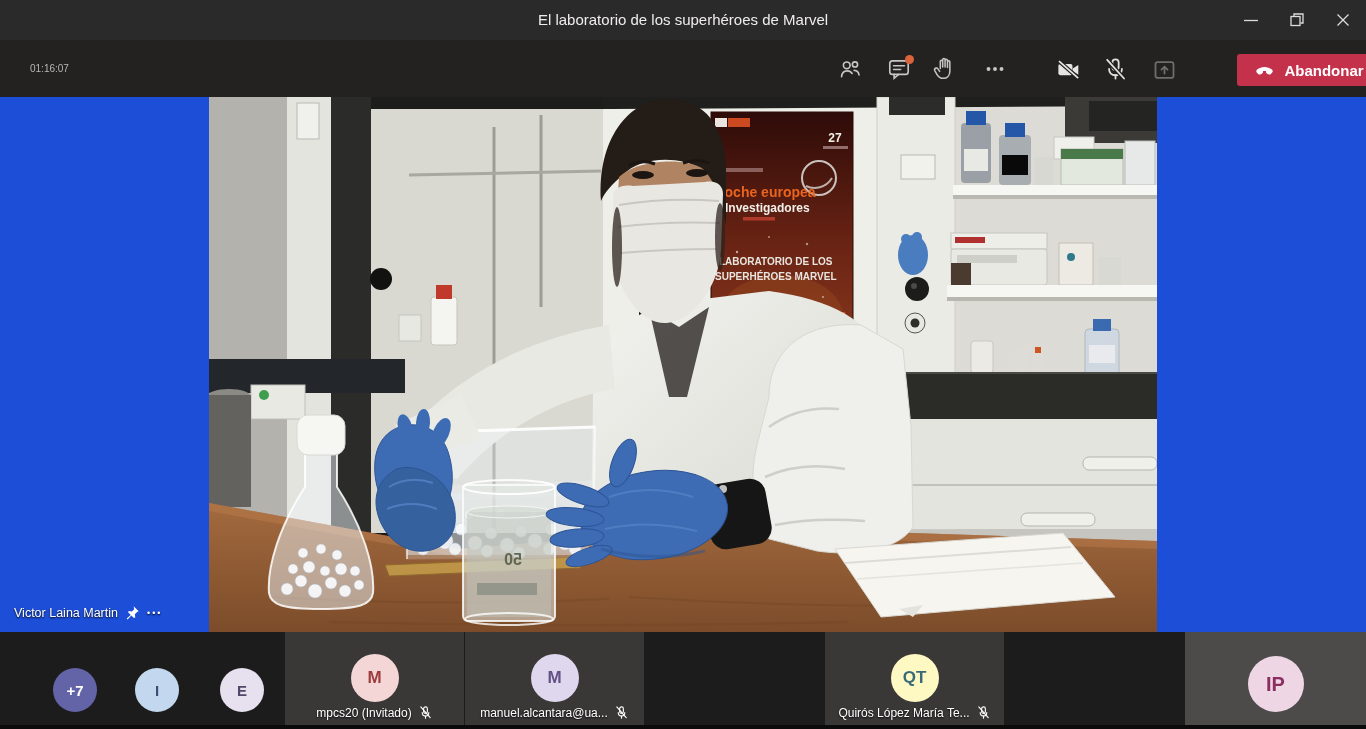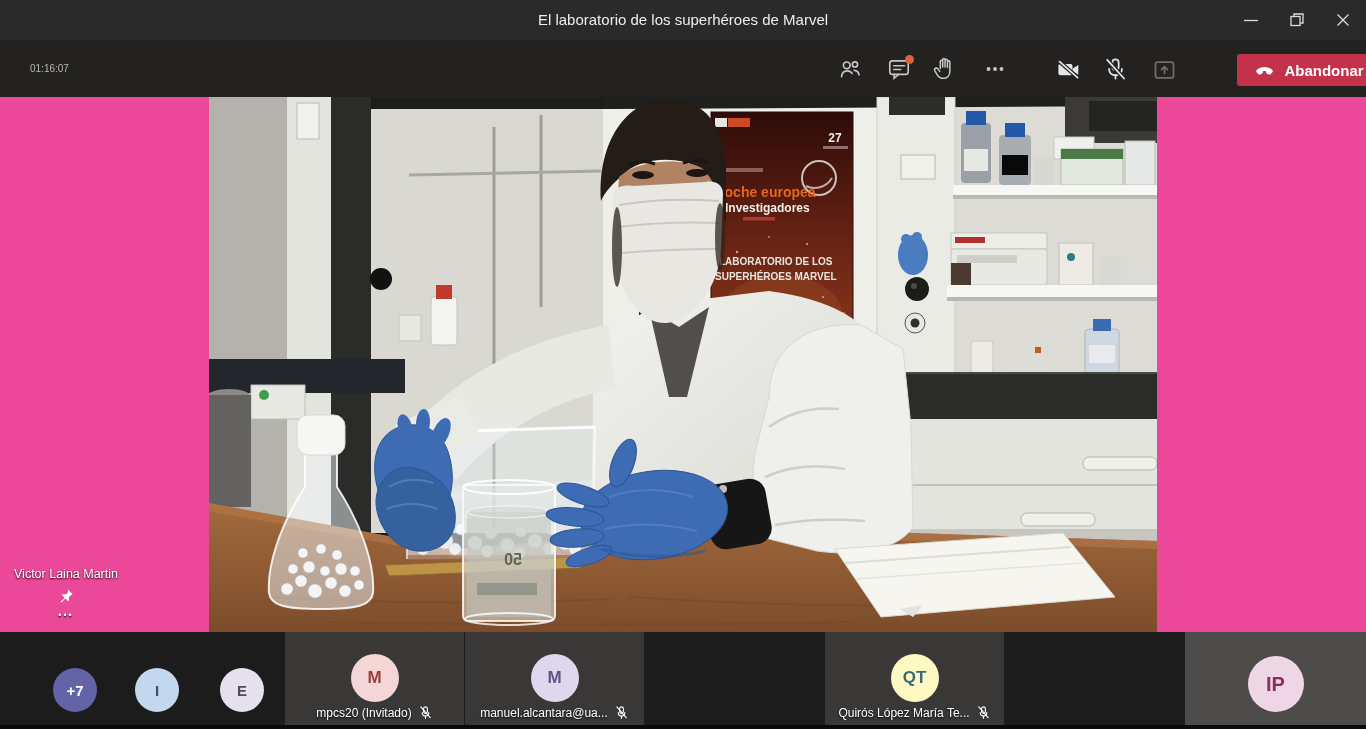--- a/index.html
+++ b/index.html
@@ -21,25 +21,25 @@
   .toolbar{position:absolute;left:0;top:40px;width:1366px;height:57px;background:#232221;}
   .timer{position:absolute;left:30px;top:0;height:57px;line-height:57px;color:#b8b6b4;font-size:10px;}
   .tbbtn{position:absolute;top:9px;width:40px;height:40px;border:0;background:transparent;padding:0;display:flex;align-items:center;justify-content:center;cursor:pointer;}
   .badge{position:absolute;top:6px;right:5px;width:9px;height:9px;border-radius:50%;}
   .leave-btn{
     position:absolute;left:1201px;top:14px;width:144px;height:32px;border:0;border-radius:3px;
     color:#fff;font-size:15px;font-weight:bold;font-family:"Liberation Sans",sans-serif;
     display:flex;align-items:center;justify-content:center;gap:9px;cursor:pointer;margin-left:36px;
   }
   
-  .stage{position:absolute;left:0;top:97px;width:1366px;height:535px;background:#ec4899;}
+  .stage{position:absolute;left:0;top:97px;width:1366px;height:535px;background:#1d4ed8;}
   .videobox{position:absolute;left:209px;top:0;width:948px;height:535px;}
   .pinned{
     position:absolute;left:14px;bottom:12px;display:flex;align-items:center;gap:7px;
-    color:#fff;font-size:12.5px;text-shadow:0 1px 2px #000;flex-direction:column;
+    color:#fff;font-size:12.5px;text-shadow:0 1px 2px #000;
   }
   .pinned .dots{font-size:9px;letter-spacing:2px;color:#fff;cursor:pointer;}
   
   .filmstrip{position:absolute;left:0;top:632px;width:1366px;height:97px;background:#1d1c1c;border-bottom:4px solid #0b0b0b;}
   .float-av{
     position:absolute;top:36px;width:44px;height:44px;border-radius:50%;
     display:flex;align-items:center;justify-content:center;font-size:15px;font-weight:bold;cursor:pointer;
   }
   .tile{position:absolute;top:0;height:93px;width:179px;background:#3a3737;cursor:pointer;}
   .tile.active{background:#4d4a4a;}

